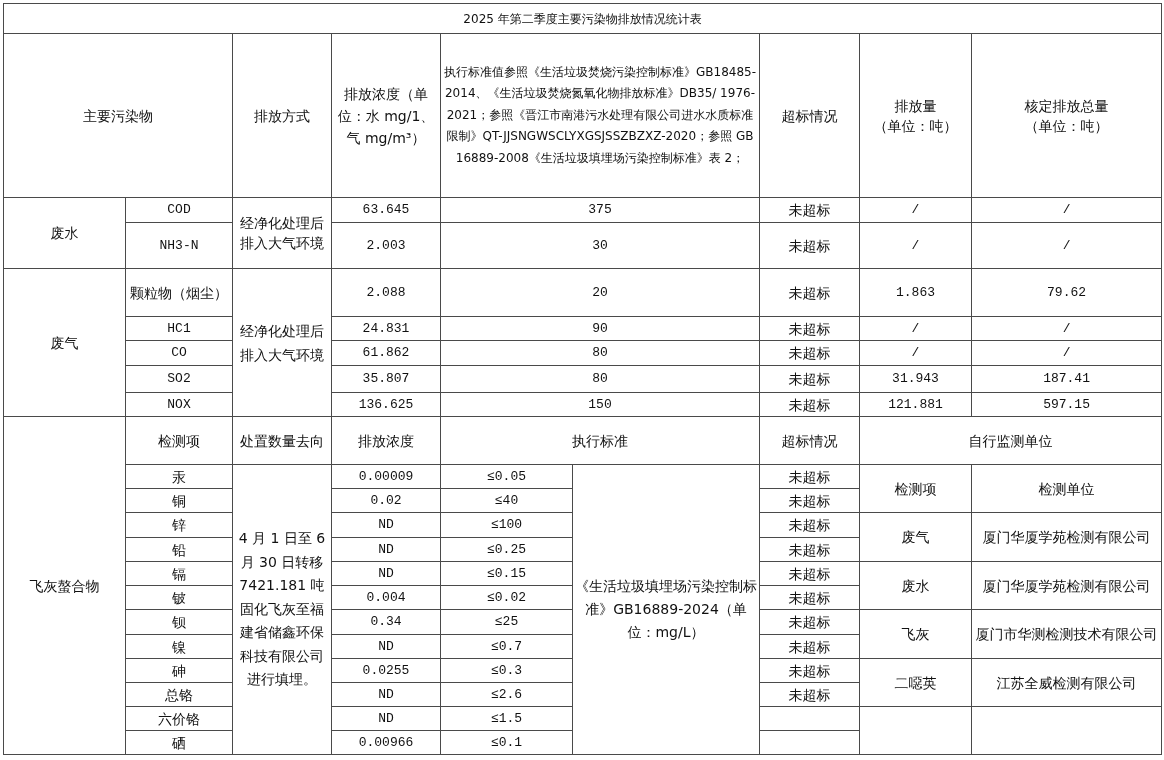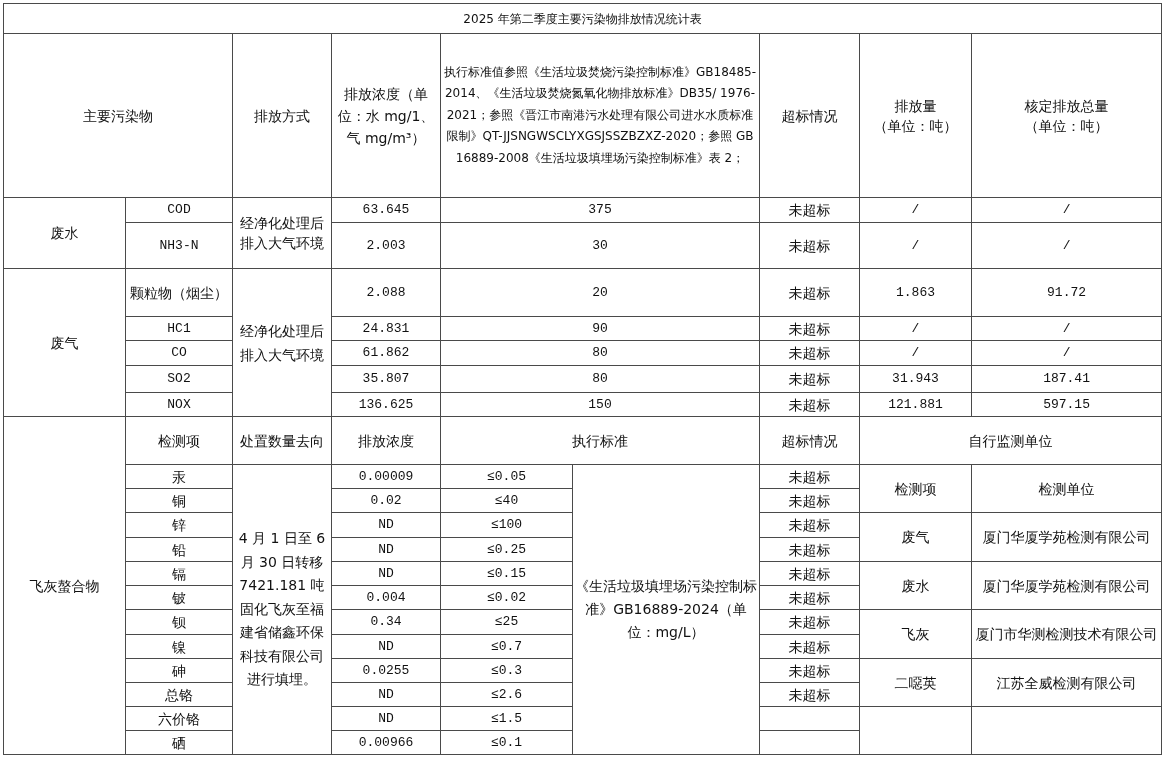--- a/index.html
+++ b/index.html
@@ -76,21 +76,21 @@
   </tr>
 
   <tr style="height:48px">
     <td rowspan="5">废气</td>
     <td>颗粒物（烟尘）</td>
     <td rowspan="5" style="line-height:24px">经净化处理后排入大气环境</td>
     <td class="mono">2.088</td>
     <td colspan="2" class="mono">20</td>
     <td>未超标</td>
     <td class="mono">1.863</td>
-    <td class="mono">91.72</td>
+    <td class="mono">79.62</td>
   </tr>
   <tr style="height:24px">
     <td class="mono">HC1</td>
     <td class="mono">24.831</td>
     <td colspan="2" class="mono">90</td>
     <td>未超标</td>
     <td class="mono">/</td>
     <td class="mono">/</td>
   </tr>
   <tr style="height:25px">

